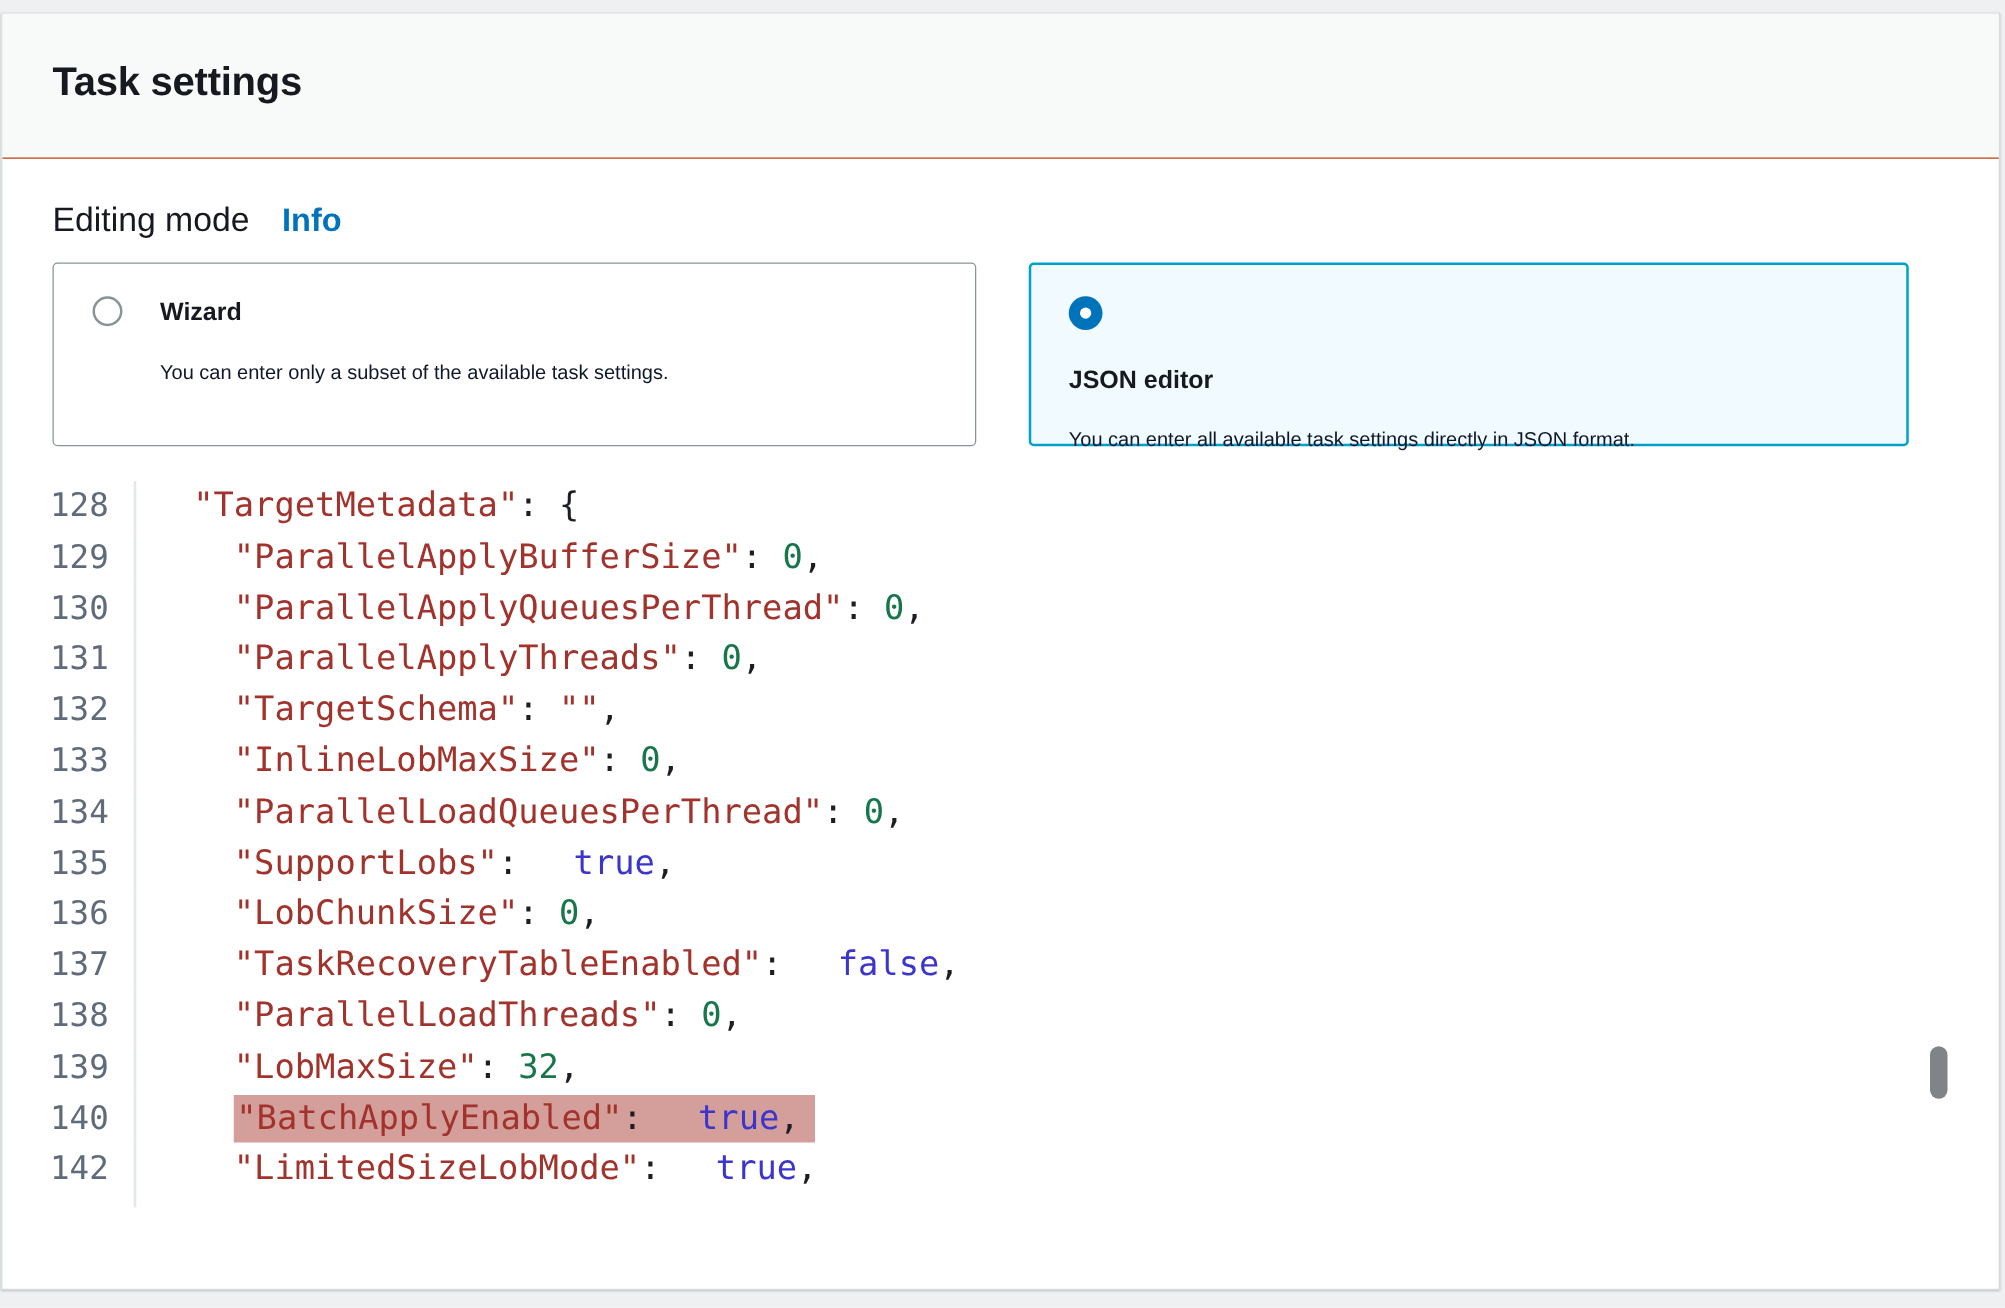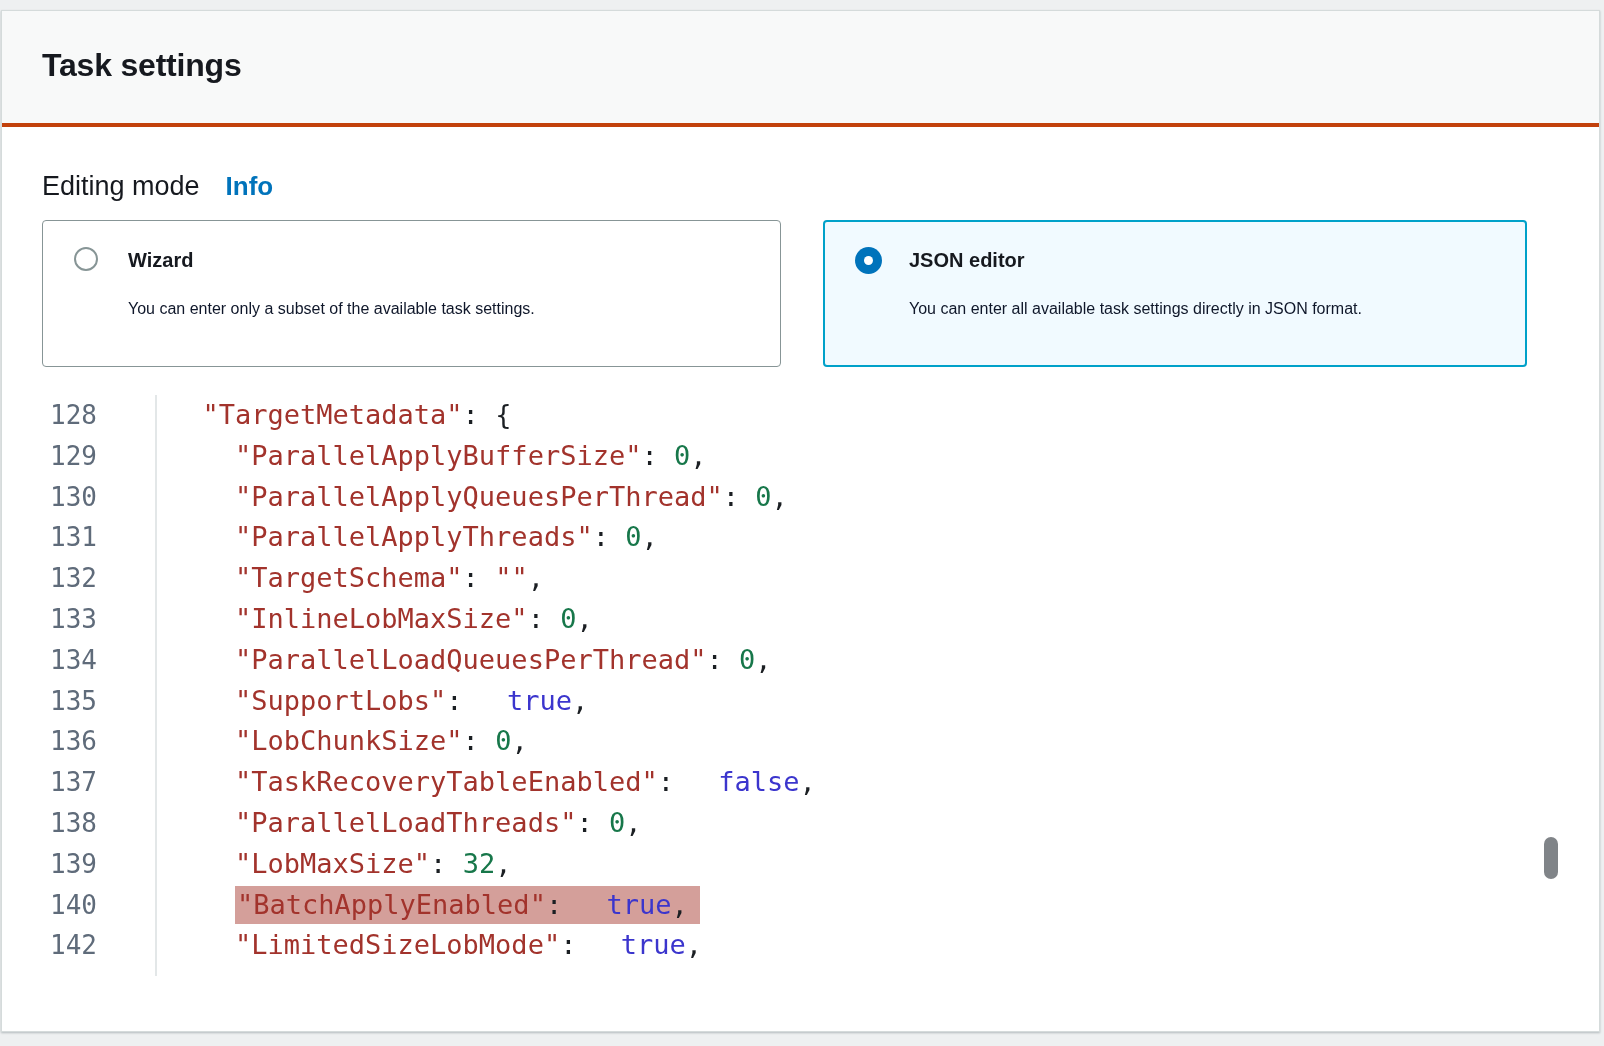--- a/index.html
+++ b/index.html
@@ -13,29 +13,29 @@
   .card {
     position: absolute; left: 1px; top: 10px;
     width: 1599px; height: 1022px;
     background: #ffffff;
     border: 1px solid #d5dbdb;
     box-shadow: 0 1px 2px rgba(0,28,36,.25);
   }
   .card-header {
     height: 116px;
     background: #f8f9f9;
-    border-bottom: 4px solid #c2410c;
+    border-bottom: 1px solid #c2410c;
     padding: 36px 40px 0 40px;
   }
   .page-title {
     font-size: 32px; font-weight: bold; color: #16191f;
     letter-spacing: -0.2px;
   }
   .em-row {
-    margin: 44px 40px 0 40px;
+    margin: 34px 40px 0 40px;
     display: flex; align-items: flex-start; gap: 26px;
   }
   .em-label { font-size: 27px; color: #16191f; }
   .info-link {
     font-size: 26px; font-weight: bold;
     color: var(--accent, #0073bb);
     text-decoration: none; cursor: pointer;
   }
   .options-row {
     margin: 18px 40px 0 40px;
@@ -44,21 +44,21 @@
   .option-card {
     height: 147px;
     border: 1px solid #879596;
     border-radius: 4px;
     background: #ffffff;
     padding: 23px 26px 0 31px;
     display: flex; gap: 18px;
     cursor: pointer;
   }
   .option-card:nth-child(1) { width: 739px; }
-  .option-card:nth-child(2) { width: 704px; }
+  .option-card:nth-child(2) { width: 704px; flex-direction: column; }
   .option-card.selected {
     border: 2px solid var(--selected-border, #00a1c9);
     background: var(--selected-bg, #f1faff);
     padding: 22px 25px 0 30px;
   }
   .radio-col { width: 36px; flex: 0 0 36px; padding-top: 3px; }
   .radio {
     width: 24px; height: 24px; border-radius: 50%;
     border: 2px solid #879596; background: #fff;
     display: inline-block; position: relative;
@@ -86,26 +86,25 @@
     margin-top: 23px;
     padding-top: 5px;
     font-family: "DejaVu Sans Mono", "Liberation Mono", monospace;
     font-size: 27px; line-height: 40.8px;
     color: var(--punct, #1b1f23);
     cursor: text;
   }
   .code-row { display: flex; }
   .ln {
     flex: 0 0 107px; width: 107px;
-    text-align: left; padding-right: 20px;
+    text-align: right; padding-right: 20px;
     color: var(--gutter-text, #5f6b7a);
     border-right: 2px solid #e3e7e8;
     font-size: 26px;
     user-select: none;
-    margin-left: 48px;
   }
   .ct { padding-left: 13px; white-space: pre; }
   .filler .ln { height: 10px; }
   .key  { color: var(--key, #a2332c); }
   .str  { color: var(--key, #a2332c); }
   .num  { color: var(--num, #17774a); }
   .bool { color: var(--bool, #3b35cd); margin-left: 28px; }
   .punct{ color: var(--punct, #1b1f23); }
   .hl {
     background: var(--hl, #d49f9a);

